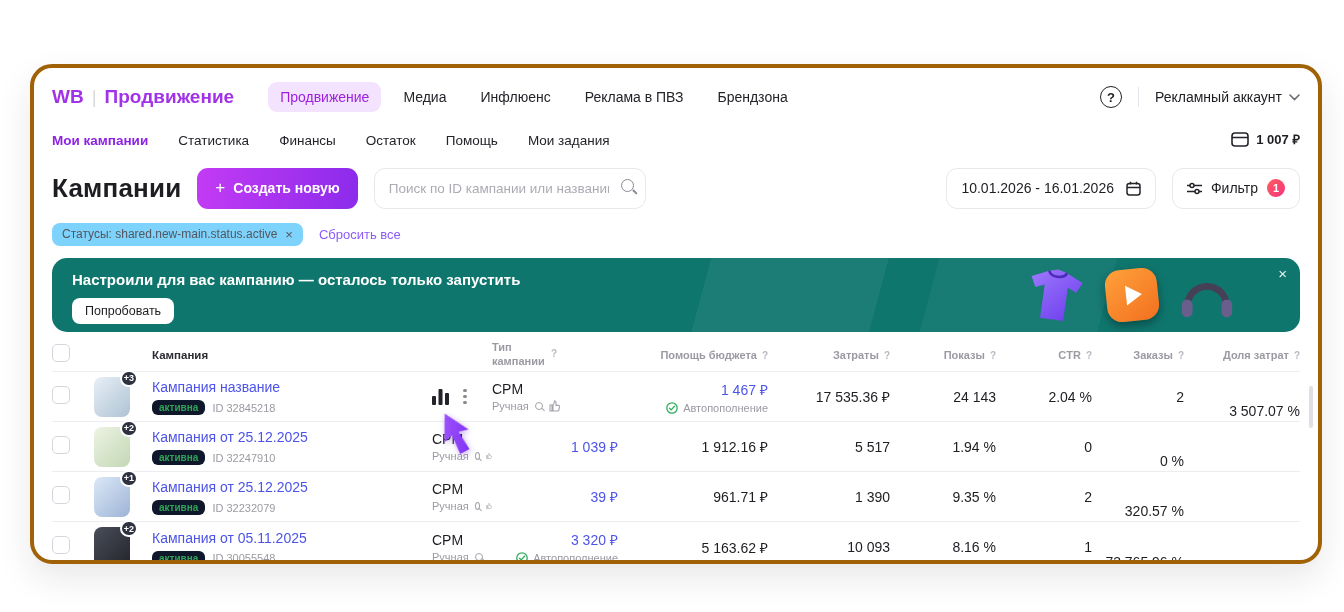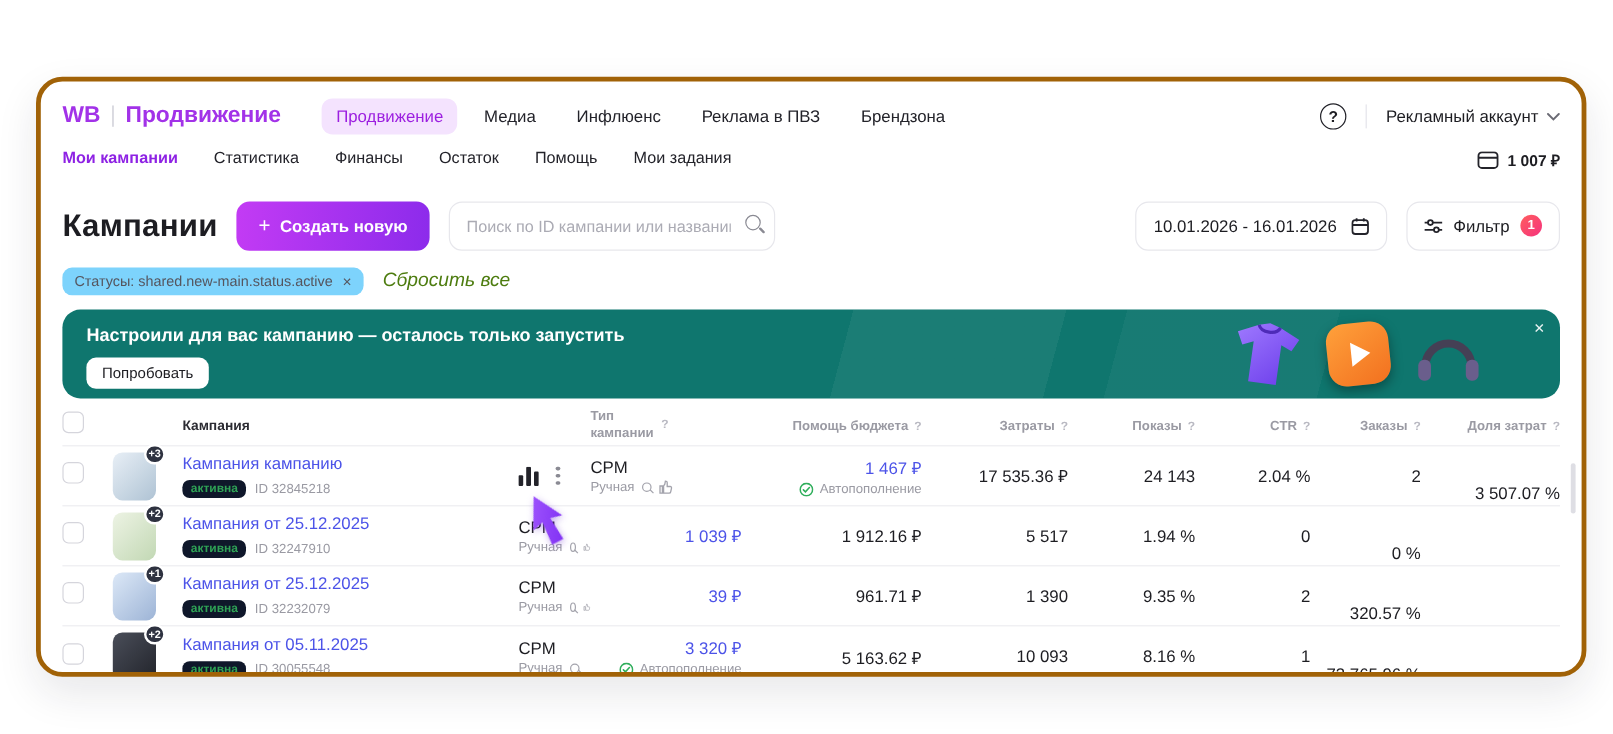--- a/index.html
+++ b/index.html
@@ -15,42 +15,42 @@
   .brand .sep { color:#D9D9E0; font-weight:400; }
   .brand .app { font-weight:700; }
   .tabs { display:flex; align-items:center; gap:10px; margin-left:34px; }
   .tab { font-size:14px; color:#23232A; padding:7px 12px; border-radius:9px; cursor:pointer; white-space:nowrap; }
   .tab.active { background:#F4E3FE; color:#9C1FE0; font-weight:500; }
   .top-right { margin-left:auto; display:flex; align-items:center; }
   .help-circle { width:22px; height:22px; border:1.6px solid #23232A; border-radius:50%; display:flex; align-items:center; justify-content:center; font-size:13px; font-weight:700; cursor:pointer; }
   .v-div { width:1px; height:20px; background:#E4E4EA; margin:0 16px; }
   .account { display:flex; align-items:center; gap:7px; font-size:14px; cursor:pointer; white-space:nowrap; }
   
-  .subnav { display:flex; align-items:flex-start; gap:30px; margin-top:12px; height:24px; }
+  .subnav { display:flex; align-items:flex-end; gap:30px; margin-top:12px; height:24px; }
   .subitem { font-size:13.5px; color:#23232A; cursor:pointer; white-space:nowrap; }
   .subitem.active { color:#8E22E4; font-weight:600; }
   .balance { margin-left:auto; display:flex; align-items:center; gap:7px; font-size:13px; font-weight:600; cursor:pointer; }
   
   .toolbar { display:flex; align-items:center; margin-top:18px; height:44px; gap:16px; }
   .page-title { font-size:26px; font-weight:800; letter-spacing:.2px; }
   .btn-create { display:flex; align-items:center; gap:8px; background:linear-gradient(95deg,#C33BF4 0%, #8C2BEB 100%); color:#fff; border:none; font-size:14px; font-weight:600; padding:0 18px; height:41px; border-radius:11px; cursor:pointer; font-family:inherit; }
   .btn-create .plus { font-size:17px; font-weight:400; }
   .search-box { position:relative; width:272px; }
   .search-box input { width:100%; height:41px; border:1px solid #E7E7EC; border-radius:11px; padding:0 36px 0 14px; font-size:13.5px; color:#23232A; outline:none; font-family:inherit; }
   .search-box input::placeholder { color:#ABABB4; }
   .search-icon { position:absolute; right:12px; top:11px; width:13px; height:13px; border:1.8px solid #8A8A93; border-radius:50%; }
   .search-icon::after { content:""; position:absolute; width:6px; height:1.8px; background:#8A8A93; transform:rotate(45deg); right:-5px; bottom:-2px; border-radius:2px; }
   .date-box { margin-left:auto; display:flex; align-items:center; gap:12px; border:1px solid #E7E7EC; border-radius:11px; height:41px; padding:0 14px; font-size:14px; cursor:pointer; white-space:nowrap; }
   .filter-box { display:flex; align-items:center; gap:9px; border:1px solid #E7E7EC; border-radius:11px; height:41px; padding:0 14px; font-size:14px; font-weight:500; cursor:pointer; white-space:nowrap; }
   .filter-badge { width:18px; height:18px; border-radius:50%; background:linear-gradient(135deg,#FF5E5E,#F5327E); color:#fff; font-size:11px; font-weight:700; display:flex; align-items:center; justify-content:center; }
   
   .chips { display:flex; align-items:center; gap:16px; margin-top:12px; height:24px; }
   .chip { display:flex; align-items:center; gap:8px; background:#7dd3fc; border-radius:8px; padding:4px 10px; font-size:12px; color:#55555E; cursor:pointer; }
   .chip .x { color:#55555E; font-size:13px; cursor:pointer; }
-  .reset-link { font-size:16px; color:#4d7c0f; cursor:pointer;font-style:italic; }
+  .reset-link { font-size:13px; color:#8b5cf6; cursor:pointer; }
   
   .banner { position:relative; margin-top:12px; height:74px; border-radius:15px; background:#0f766e; overflow:hidden; }
   .banner::before { content:""; position:absolute; inset:0; background:
     linear-gradient(105deg, transparent 52%, rgba(255,255,255,.05) 52%, rgba(255,255,255,.05) 66%, transparent 66%),
     linear-gradient(105deg, transparent 70%, rgba(255,255,255,.04) 70%, rgba(255,255,255,.04) 84%, transparent 84%); }
   .banner-title { position:absolute; left:20px; top:13px; color:#fff; font-size:15px; font-weight:700; }
   .btn-try { position:absolute; left:20px; top:40px; background:#fff; color:#1d1d22; border:none; border-radius:8px; font-size:12.5px; font-weight:500; padding:6px 13px; cursor:pointer; font-family:inherit; }
   .banner-close { position:absolute; right:13px; top:7px; color:#fff; font-size:15px; cursor:pointer; opacity:.9; }
   .banner-art { position:absolute; right:64px; top:0; bottom:0; display:flex; align-items:center; gap:20px; }
   .play-btn { width:52px; height:52px; border-radius:15px; background:linear-gradient(145deg,#FFA13B,#F2701F); transform:rotate(-6deg); position:relative; box-shadow:0 4px 10px rgba(0,0,0,.35); }
@@ -219,21 +219,21 @@
 
       <div class="grid t-row">
         <div><span class="checkbox"></span></div>
         <div>
           <div class="cell-thumb">
             <div class="thumb"></div>
             <span class="thumb-badge">+3</span>
           </div>
         </div>
         <div>
-          <a class="camp-name">Кампания кампанию</a>
+          <a class="camp-name">Кампания название</a>
           <div class="camp-meta">
             <span class="badge-active">активна</span>
             <span class="camp-id">ID 32845218</span>
           </div>
         </div>
         <div class="cell-actions">
           <svg class="chart-icon" width="17" height="16" viewBox="0 0 17 16">
             <rect x="0" y="7" width="4" height="9" rx="1" fill="#23232A"></rect>
             <rect x="6.5" y="0" width="4" height="16" rx="1" fill="#23232A"></rect>
             <rect x="13" y="4" width="4" height="12" rx="1" fill="#23232A"></rect>

